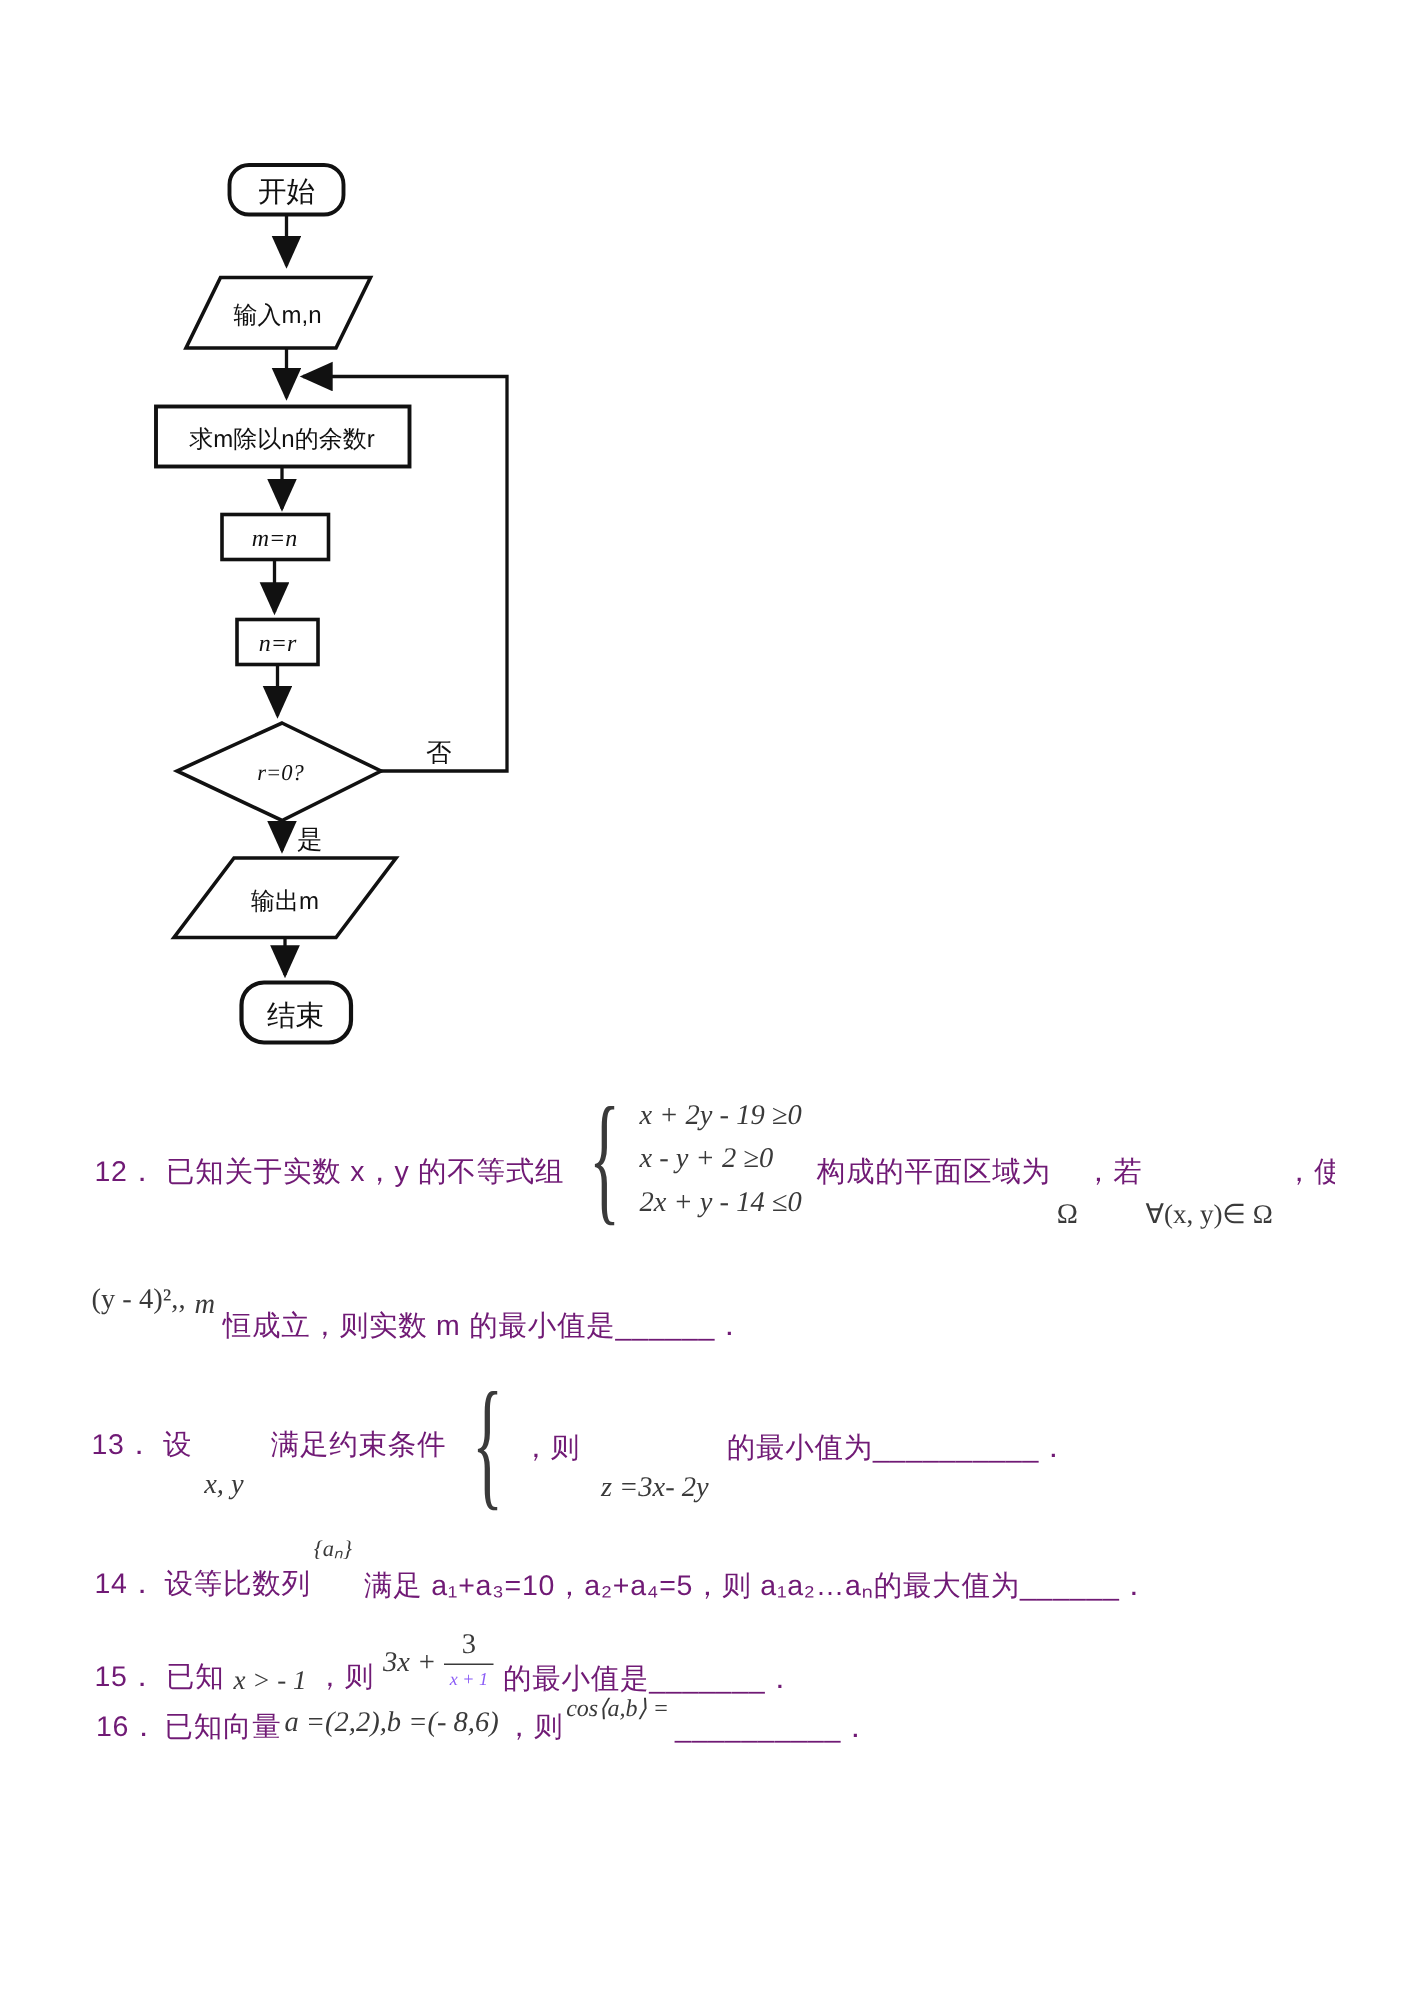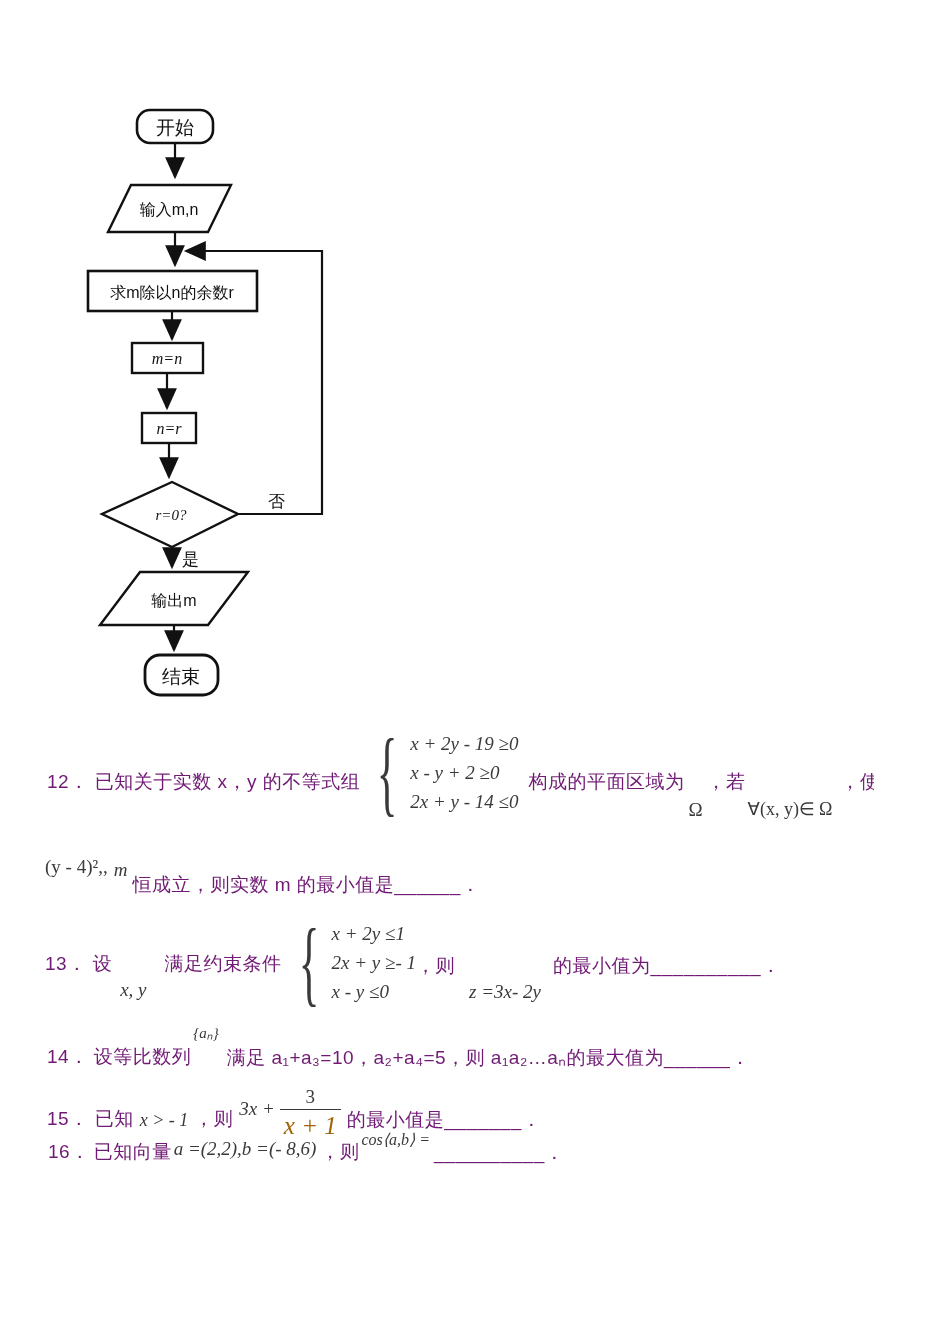--- a/index.html
+++ b/index.html
@@ -1,33 +1,33 @@
 <!DOCTYPE html>
 <html><head>
 <meta charset="utf-8">
 <style>
   html,body{margin:0;padding:0;background:#ffffff;}
   .page{position:relative;width:874px;height:1344px;background:#fff;overflow:hidden;
-        font-family:"Liberation Sans",sans-serif;color:#000;}
+        font-family:"Liberation Sans",sans-serif;color:#000;margin-left:16px;}
   svg text{font-family:"Liberation Sans",sans-serif;fill:#111;}
   svg text.mi{font-family:"Liberation Serif",serif;font-style:italic;}
   .line{position:absolute;display:flex;align-items:flex-start;white-space:nowrap;}
   .b{font-weight:400;font-size:19px;color:#701a75;line-height:1;letter-spacing:.5px;}
   .m{font-family:"Liberation Serif",serif;font-style:italic;font-size:19px;color:#3a3a3a;line-height:1;}
   .mu{font-family:"Liberation Serif",serif;font-style:normal;font-size:19px;color:#3a3a3a;line-height:1;}
   .system{display:flex;align-items:center;}
   .brace{font-family:"Liberation Serif",serif;font-style:normal;color:#3a3a3a;
          font-size:96px;line-height:92px;transform:scaleX(.45);transform-origin:center;}
   .syslines{display:flex;flex-direction:column;}
   .syslines .m{line-height:29px;}
   .frac-expr{display:inline-flex;align-items:flex-start;}
   .frac{display:inline-flex;flex-direction:column;align-items:center;margin-left:5px;}
   .frac .num{font-family:"Liberation Serif",serif;color:#3a3a3a;font-size:19px;line-height:1;padding:0 12px 3px;}
   .frac .bar{width:100%;height:0;border-top:1.6px solid #3a3a3a;}
-  .frac .den{font-family:"Liberation Serif",serif;font-style:italic;color:#a16207;font-size:25px;line-height:1;padding:3px 4px 0;}
+  .frac .den{font-family:"Liberation Serif",serif;font-style:italic;color:#8b5cf6;font-size:12px;line-height:1;padding:3px 4px 0;}
 </style>
 </head>
 <body>
 
 <div class="page">
 
   <svg style="position:absolute;left:70px;top:95px;" width="280" height="625" viewBox="0 0 280 625">
     <defs>
       <marker id="ah" markerWidth="11" markerHeight="10" refX="9" refY="4.5" orient="auto">
         <path d="M0,0 L10,4.5 L0,9 z" fill="#111"></path>
@@ -103,25 +103,20 @@
     <span class="b" style="transform:translateY(18px);margin-left:5px;">恒成立，则实数 m 的最小值是______．</span>
   </div>
 
   <div class="line" style="left:45px;top:916px;">
     <span class="b" style="transform:translateY(38px);margin-right:6px;">13．</span>
     <span class="b" style="transform:translateY(38px);">设</span>
     <span class="m" style="transform:translateY(64px);margin-left:8px;">x, y</span>
     <span class="b" style="transform:translateY(38px);margin-left:18px;">满足约束条件</span>
     <span class="system" style="margin-left:4px;">
       <span class="brace">{</span>
-      <span class="syslines">
-        <span class="m">x + 2y ≤1</span>
-        <span class="m">2x + y ≥- 1</span>
-        <span class="m">x -  y ≤0</span>
-      </span>
     </span>
     <span class="b" style="transform:translateY(40px);">，则</span>
     <span class="m" style="transform:translateY(66px);margin-left:14px;">z =3x-  2y</span>
     <span class="b" style="transform:translateY(40px);margin-left:12px;">的最小值为__________．</span>
   </div>
 
   <div class="line" style="left:47px;top:1026px;">
     <span class="b" style="transform:translateY(21px);margin-right:5px;">14．</span>
     <span class="b" style="transform:translateY(21px);">设等比数列</span>
     <span class="m" style="font-size:15px;transform:translateY(0);margin-left:2px;">{aₙ}</span>

